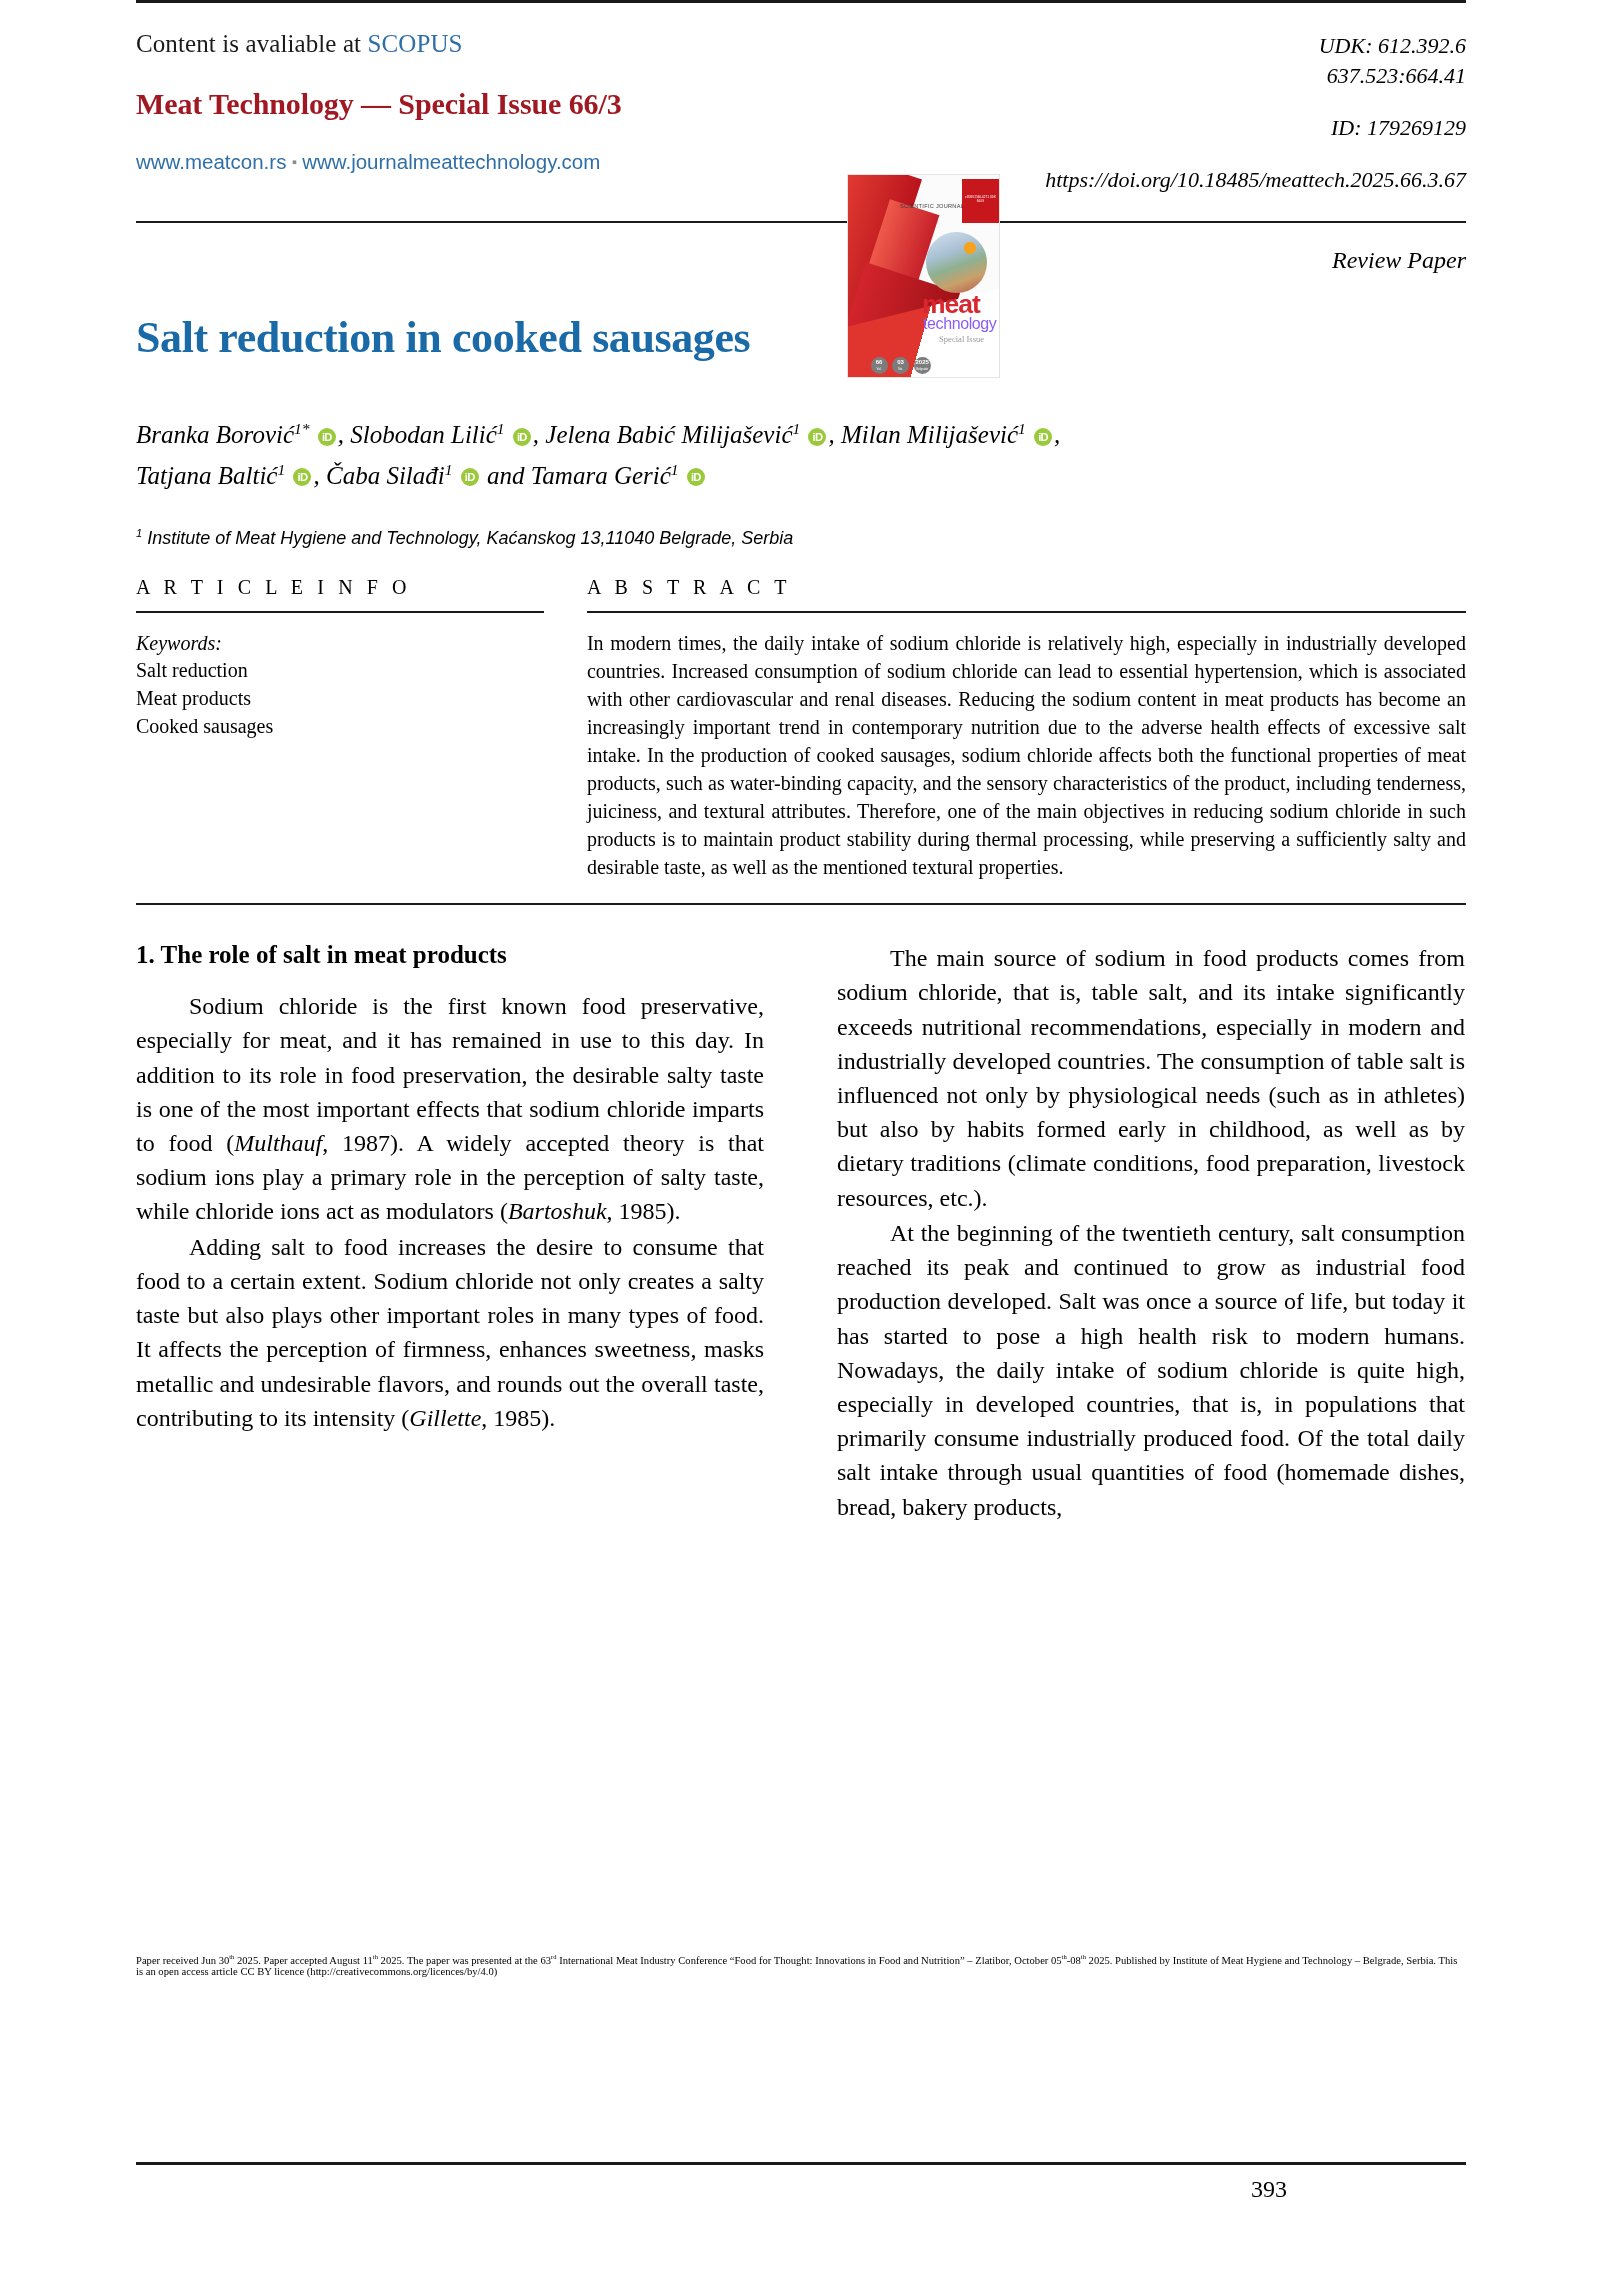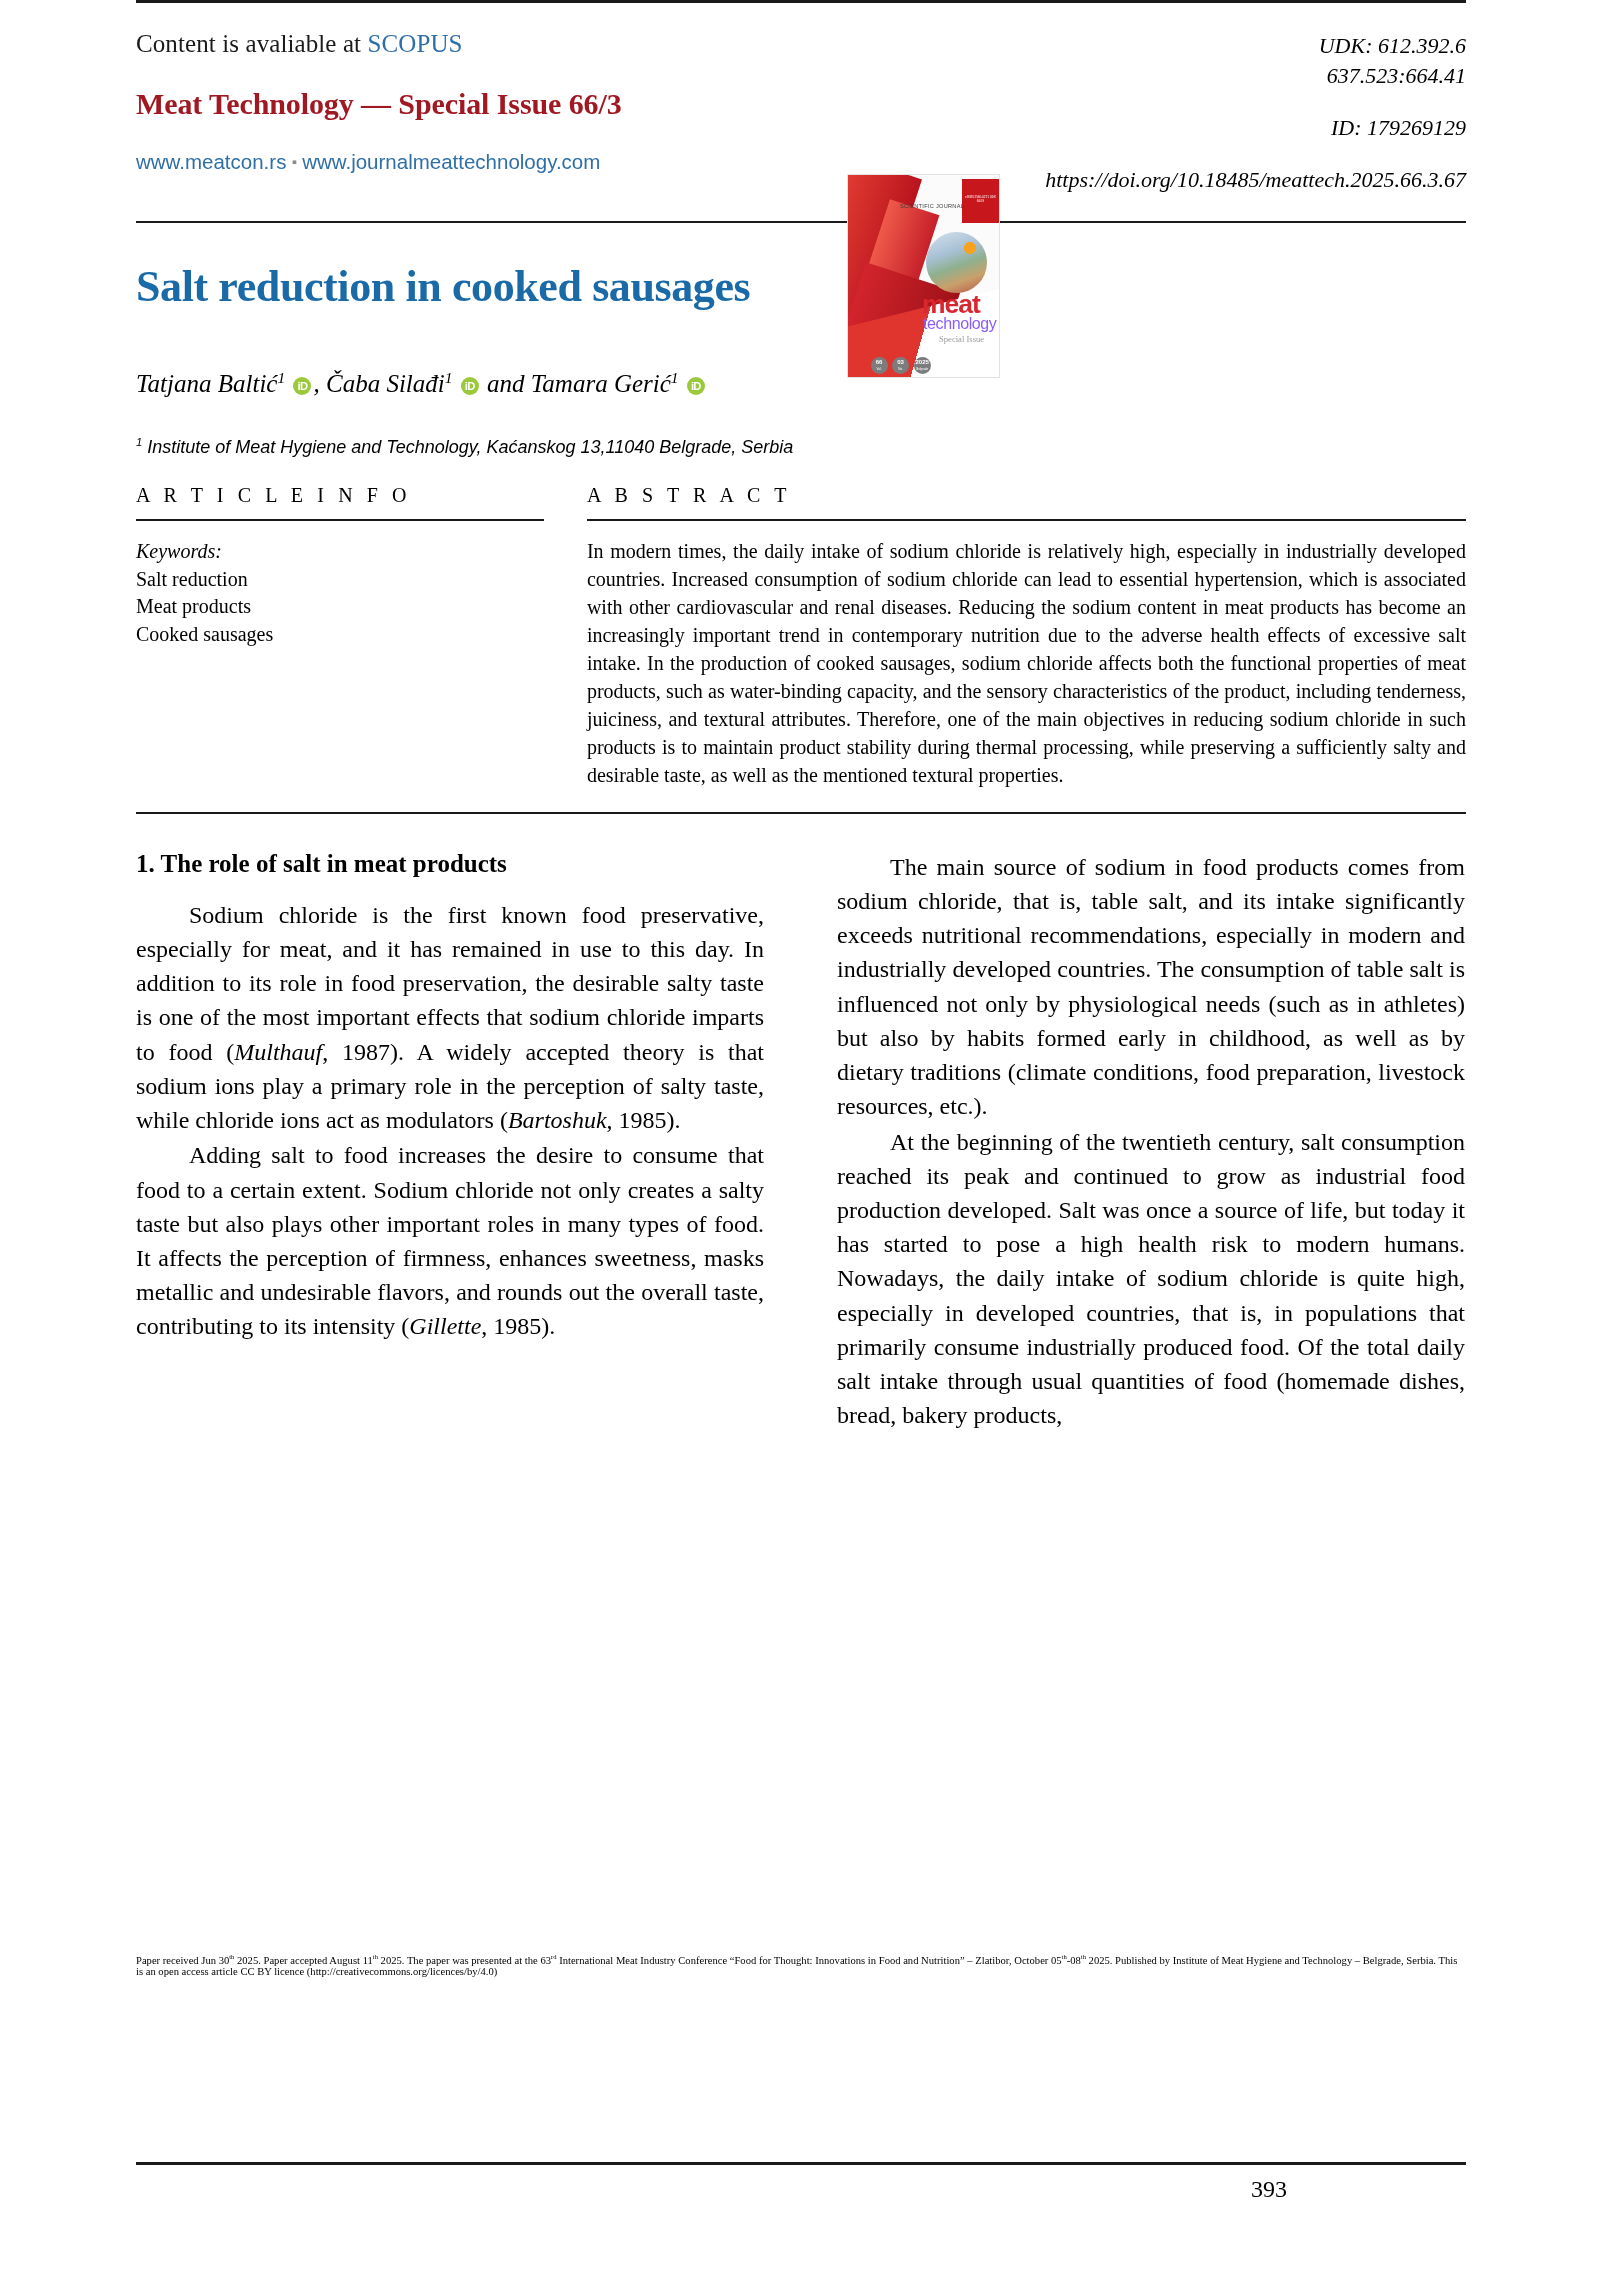--- a/index.html
+++ b/index.html
@@ -349,24 +349,35 @@
               <b>2025</b>
               <i>Belgrade</i>
             </div>
           </div>
         </div>
       </div>
     </div>
 
     <div class="rule-thin"></div>
 
+    <div class="paper-type">Review Paper</div>
 
     <h1 class="art-title">Salt reduction in cooked sausages</h1>
 
     <div class="authors">
+      <div>
+        <span>Branka Borović</span><sup>1*</sup>
+        <span class="orcid">iD</span>,
+        <span>Slobodan Lilić</span><sup>1</sup>
+        <span class="orcid">iD</span>,
+        <span>Jelena Babić Milijašević</span><sup>1</sup>
+        <span class="orcid">iD</span>,
+        <span>Milan Milijašević</span><sup>1</sup>
+        <span class="orcid">iD</span>,
+      </div>
       <div>
         <span>Tatjana Baltić</span><sup>1</sup>
         <span class="orcid">iD</span>,
         <span>Čaba Silađi</span><sup>1</sup>
         <span class="orcid">iD</span>
         <span>and Tamara Gerić</span><sup>1</sup>
         <span class="orcid">iD</span>
       </div>
     </div>
 

